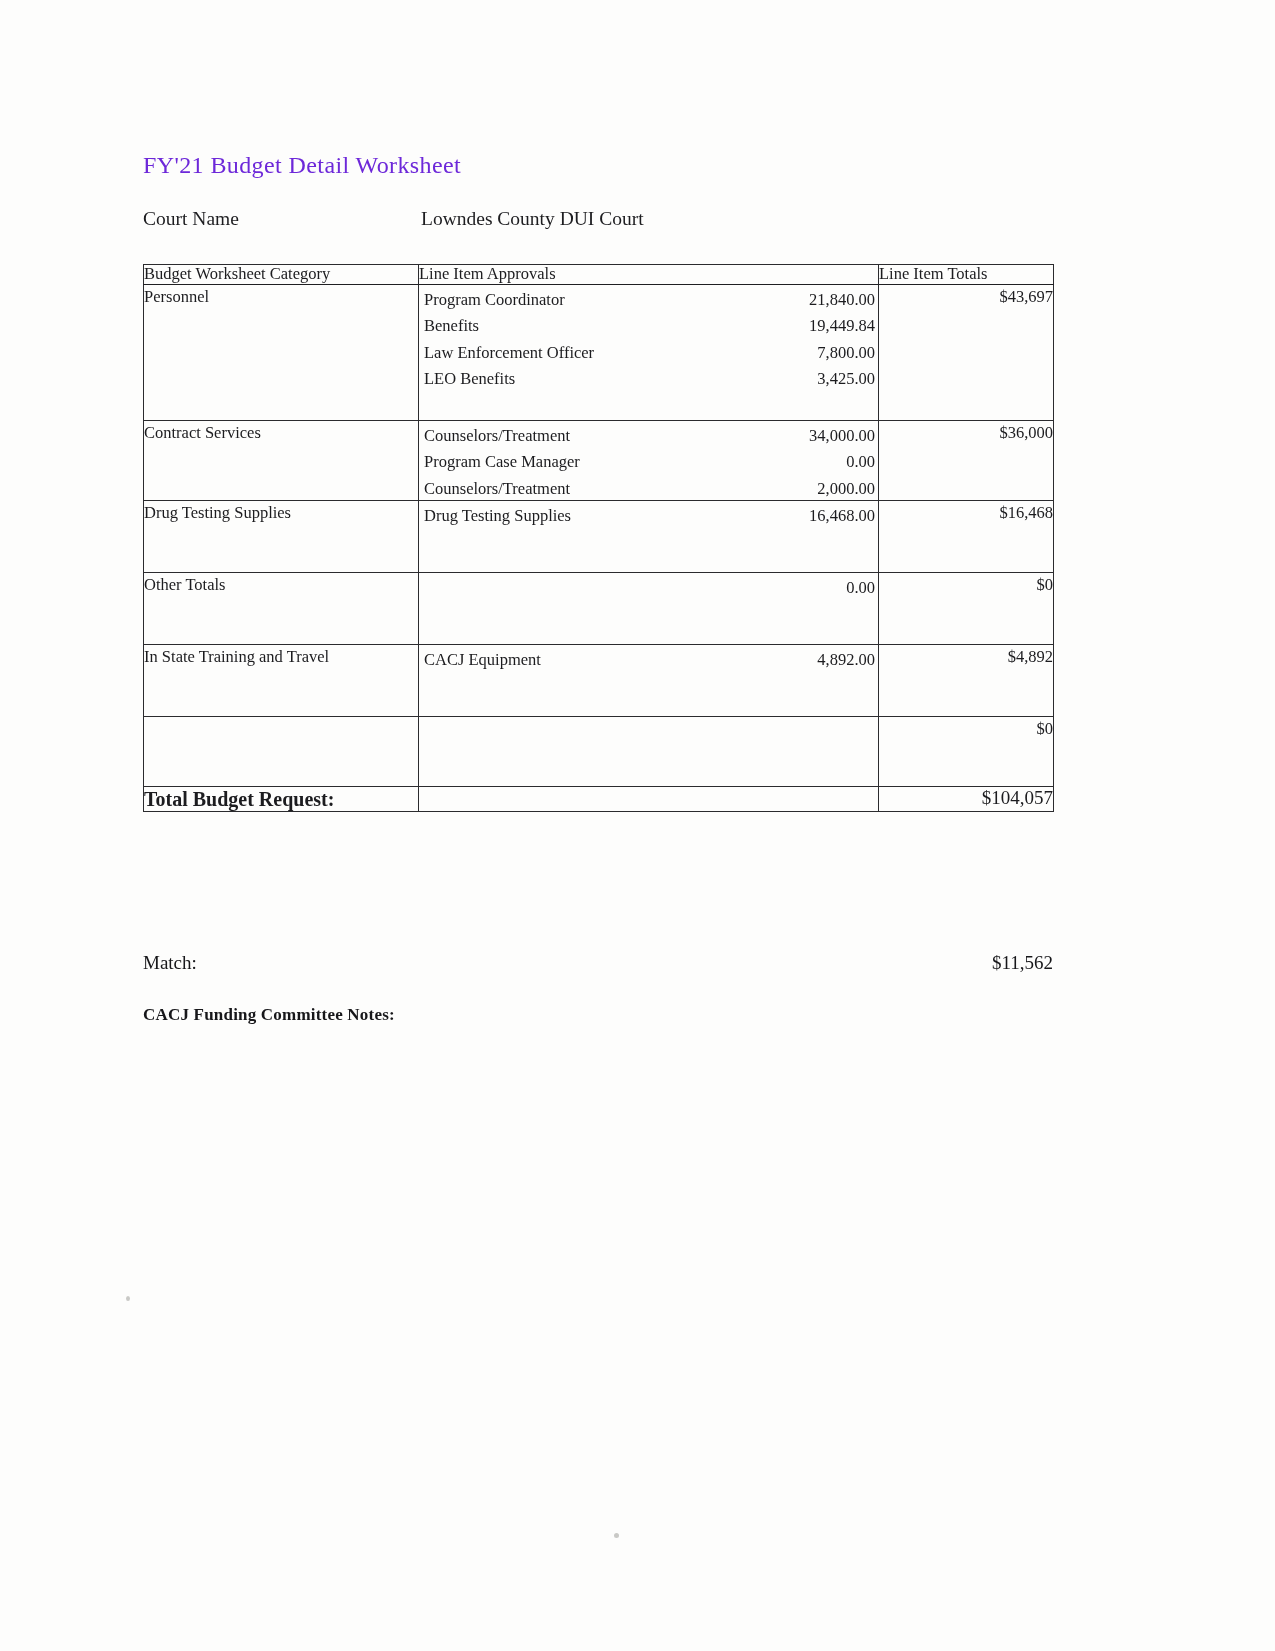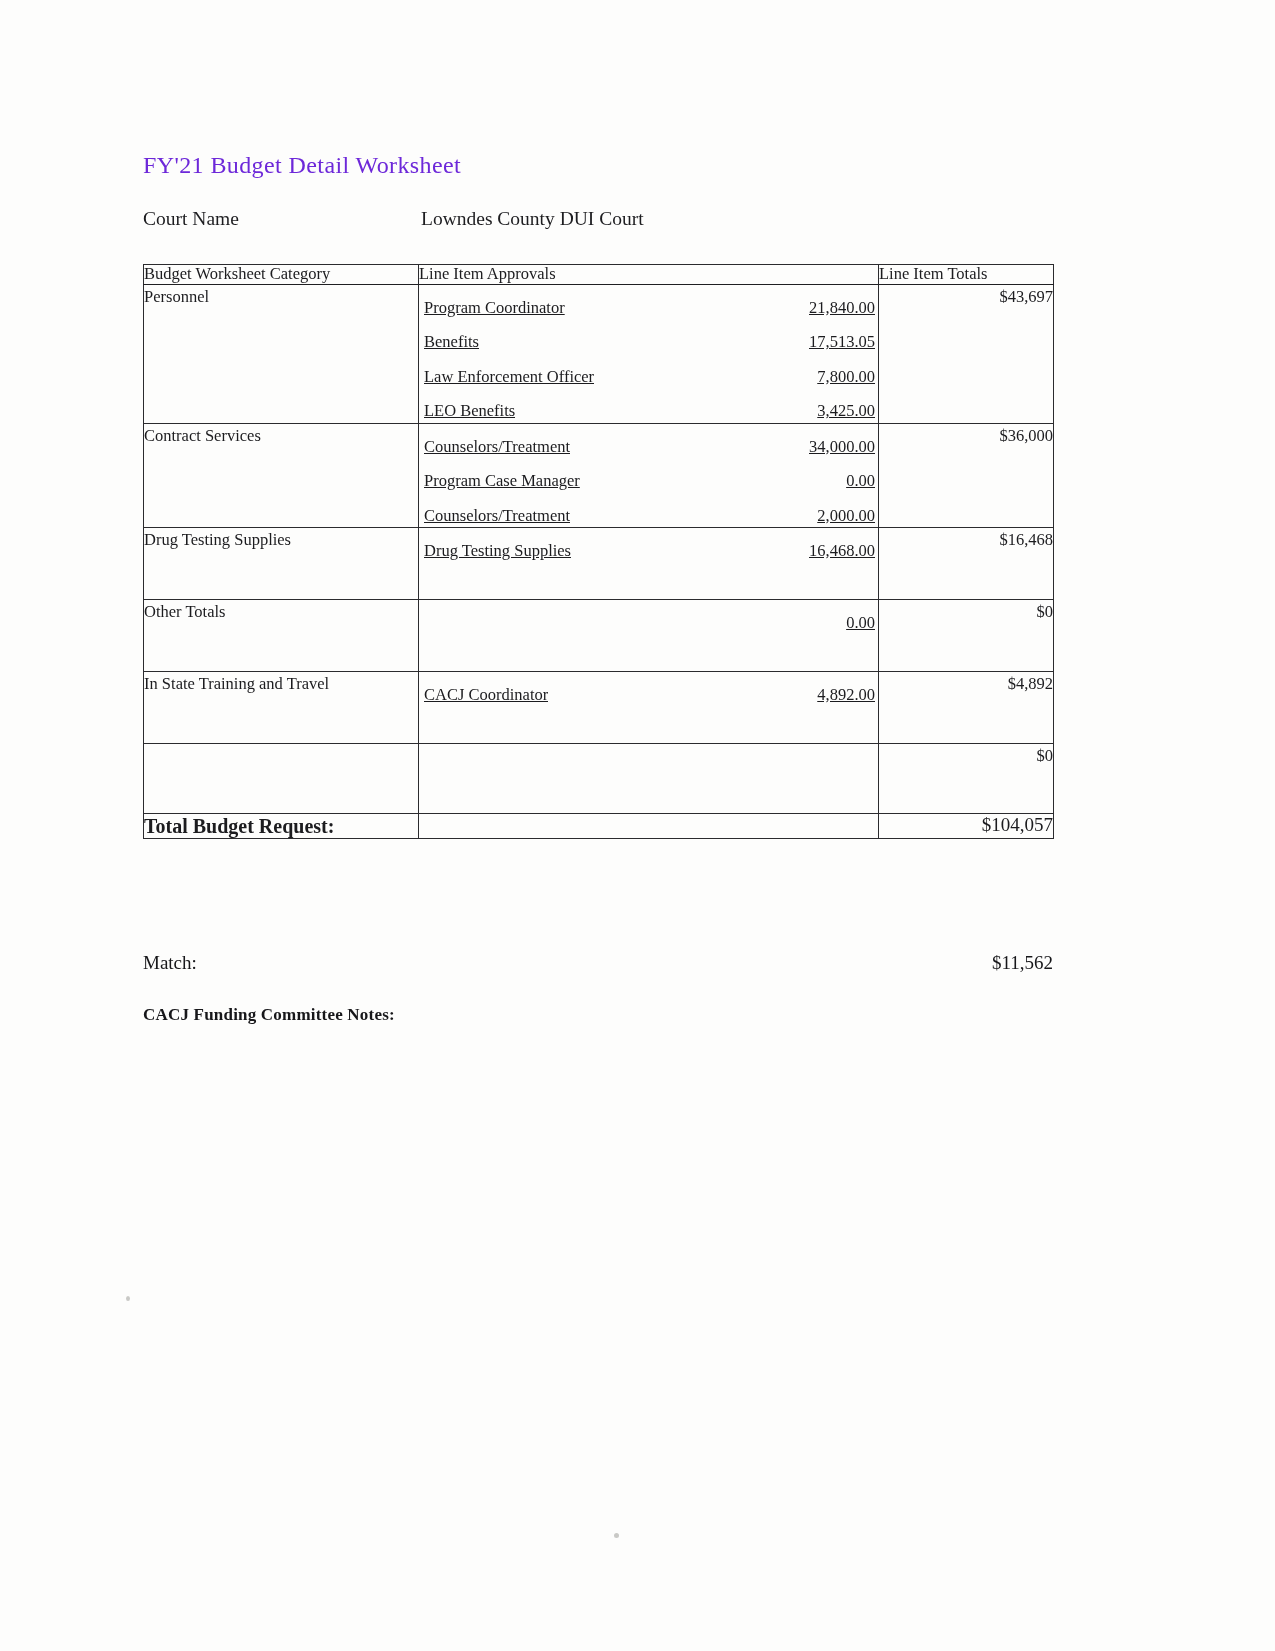--- a/index.html
+++ b/index.html
@@ -76,32 +76,32 @@
     font-size: 16.5px;
     line-height: 1.15;
     border-bottom: 1.6px solid #1f1f22 !important;
   }
 
   .cat-cell {
     padding: 3px 0 0 5px;
     line-height: 1.42;
   }
 
-  .item-cell { padding: 0; text-decoration: underline; }
+  .item-cell { padding: 0; }
   .item-list { display: block; }
   .item-line {
     display: flex;
     justify-content: space-between;
     align-items: baseline;
     padding: 3px 3px 0 5px;
     line-height: 1.42;
     white-space: nowrap;
   }
   .item-line .desc { flex: 0 1 auto; overflow: hidden; }
-  .item-line .amt  { flex: 0 0 auto; text-align: right; padding-left: 14px; margin-top: 8px; }
+  .item-line .amt  { flex: 0 0 auto; text-align: right; padding-left: 14px; }
 
   .total-cell {
     text-align: right;
     padding: 3px 6px 0 0;
     line-height: 1.42;
     white-space: nowrap;
   }
 
   
   .total-row td {
@@ -179,21 +179,21 @@
         <tr style="height: 136px;">
           <td class="cat-cell">Personnel</td>
           <td class="item-cell">
             <div class="item-list">
               <div class="item-line">
                 <span class="desc">Program Coordinator</span>
                 <span class="amt">21,840.00</span>
               </div>
               <div class="item-line">
                 <span class="desc">Benefits</span>
-                <span class="amt">17,513.05</span>
+                <span class="amt">19,449.84</span>
               </div>
               <div class="item-line">
                 <span class="desc">Law Enforcement Officer</span>
                 <span class="amt">7,800.00</span>
               </div>
               <div class="item-line">
                 <span class="desc">LEO Benefits</span>
                 <span class="amt">3,425.00</span>
               </div>
             </div>
@@ -242,21 +242,21 @@
               </div>
             </div>
           </td>
           <td class="total-cell">$0</td>
         </tr>
         <tr style="height: 72px;">
           <td class="cat-cell">In State Training and Travel</td>
           <td class="item-cell">
             <div class="item-list">
               <div class="item-line">
-                <span class="desc">CACJ Coordinator</span>
+                <span class="desc">CACJ Equipment</span>
                 <span class="amt">4,892.00</span>
               </div>
             </div>
           </td>
           <td class="total-cell">$4,892</td>
         </tr>
         <tr style="height: 70px;">
           <td class="cat-cell"></td>
           <td class="item-cell">
             <div class="item-list"></div>

